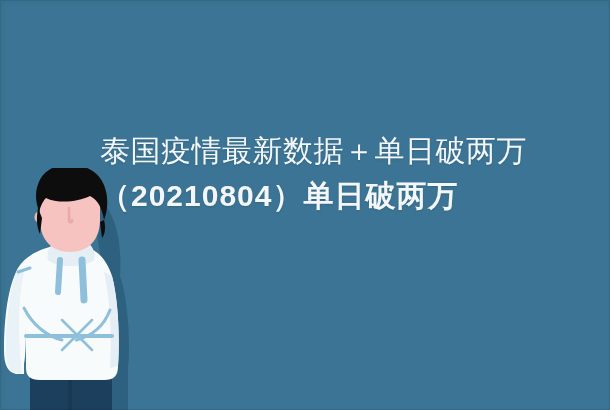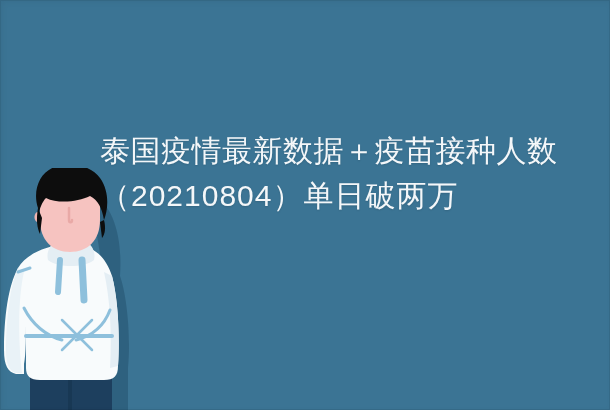--- a/index.html
+++ b/index.html
@@ -45,21 +45,21 @@
     left: 100px;
     top: 128px;
     width: 500px;
     color: #f4f7f9;
     font-size: 30px;
     line-height: 45px;
     letter-spacing: 0.5px;
     text-shadow: 0 1px 2px rgba(0,0,0,0.12);
   }
   .title-line { display: block; white-space: nowrap; }
-  .title-line-2 { letter-spacing: 1px; }
+  .title-line-2 { letter-spacing: 1px; font-weight: bold; }
 
   
   .watermark {
     position: absolute;
     right: 12px;
     bottom: 16px;
     font-size: 15px;
     letter-spacing: 0.3px;
     color: rgba(226, 233, 238, 0.62);
     font-family: "Liberation Sans", "DejaVu Sans", sans-serif;
@@ -137,18 +137,18 @@
                  C78 34 58 36 46 30
                  C42 34 40 40 38 48
                  Z" fill="#0d0d0d"></path>
         <path d="M38 40 C36 52 37 60 40 66 L42 50 Z" fill="#0d0d0d"></path>
         <path d="M104 52 C106 60 105 66 102 70 L100 54 Z" fill="#0d0d0d"></path>
       </g>
     </svg>
   </div>
 
   <div class="title-block">
-    <span class="title-line title-line-1">泰国疫情最新数据＋疫苗接种人数</span>
+    <span class="title-line title-line-1">泰国疫情最新数据＋单日破两万</span>
     <span class="title-line title-line-2">（20210804）单日破两万</span>
   </div>
 
 
 </div>
 
 </body></html>

